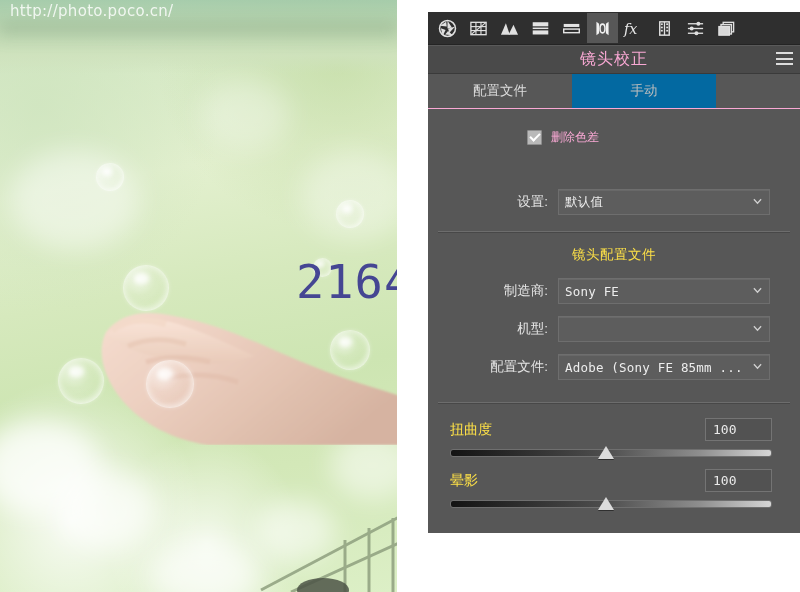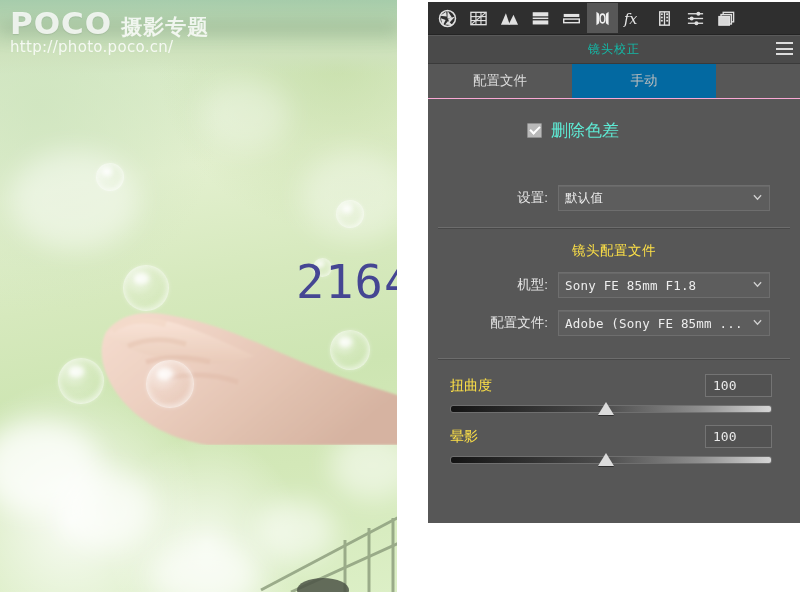--- a/index.html
+++ b/index.html
@@ -68,21 +68,21 @@
   
   .bignum{
     position:absolute;left:296px;top:258px;
     font-family:"DejaVu Sans Mono","Liberation Mono",monospace;
     font-size:47px;font-weight:400;color:#3b3a90;letter-spacing:1px;
     line-height:1;opacity:.93;
   }
 
   
   .panel{
-    position:absolute;left:428px;top:2px;width:372px;height:521px;
+    position:absolute;left:428px;top:12px;width:372px;height:521px;
     background:#575757;color:#e2e2e2;
     font-size:13px;
   }
   .toolbar{
     height:32px;background:#2f2f2f;position:relative;
     display:flex;align-items:center;padding-left:4px;
     border-bottom:1px solid #242424;
   }
   .tb-icon{
     width:31px;height:30px;display:flex;align-items:center;justify-content:center;
@@ -90,21 +90,21 @@
   }
   .tb-icon.active{background:#575757;}
   .tb-icon svg{display:block;}
 
   .titlebar{
     height:28px;background:#4a4a4a;position:relative;
     display:flex;align-items:center;justify-content:center;
     border-bottom:1px solid #3a3a3a;
     box-shadow:inset 0 1px 0 #5a5a5a;
   }
-  .title-text{font-size:12px;color:#14b8a6;letter-spacing:1px;}
+  .title-text{font-size:16px;color:#f9a8d4;letter-spacing:1px;}
   .burger{
     position:absolute;right:7px;top:7px;width:17px;height:13px;
     display:flex;flex-direction:column;justify-content:space-between;cursor:pointer;
   }
   .burger i{display:block;height:2px;background:#dcdcdc;}
 
   .tabs{display:flex;height:34px;background:#575757;border-bottom:1px solid #f9a8d4;}
   .tab{
     min-width:100px;padding:0 22px;display:flex;align-items:center;justify-content:center;
     font-size:13.5px;color:#dcdcdc;cursor:pointer;
@@ -118,21 +118,21 @@
   .chk-line{display:flex;align-items:center;margin:0 0 11px 99px;}
   .cb{
     width:13px;height:13px;background:#b9b9b9;border:1px solid #8e8e8e;
     border-radius:1px;margin-right:9px;position:relative;flex:none;cursor:pointer;
   }
   .cb::after{
     content:"";position:absolute;left:2px;top:2px;width:8px;height:4px;
     border-left:2px solid #fff;border-bottom:2px solid #fff;
     transform:rotate(-45deg);
   }
-  .chk-label{font-size:17px;color:#5eead4;}
+  .chk-label{font-size:12px;color:#f9a8d4;}
 
   .field{display:flex;align-items:center;margin:12px 30px 0 0;}
   .flabel{
     width:120px;text-align:right;padding-right:10px;font-size:13.5px;color:#e4e4e4;
     flex:none;
   }
   .select{
     flex:1;height:24px;background:#5d5d5d;border:1px solid #6e6e6e;
     box-shadow:inset 0 1px 0 rgba(255,255,255,.07);
     display:flex;align-items:center;padding:0 6px;position:relative;cursor:pointer;
@@ -239,24 +239,20 @@
           <line x1="40" y1="90" x2="150" y2="40"></line>
           <line x1="118" y1="26" x2="118" y2="90"></line>
           <line x1="142" y1="16" x2="142" y2="90"></line>
           <line x1="94" y1="38" x2="94" y2="90"></line>
         </g>
         <ellipse cx="72" cy="88" rx="26" ry="12" fill="#4c5346" opacity=".85"></ellipse>
       </svg>
     </div>
 
     <div class="wm">
-      <div class="wm-row1">
-        <span class="wm-poco">POCO</span>
-        <span class="wm-cn">摄影专题</span>
-      </div>
       <div class="wm-url">http://photo.poco.cn/</div>
     </div>
 
     <div class="bignum">216497</div>
   </div>
 
   <div class="panel">
 
     <div class="toolbar">
       <div class="tb-icon">
@@ -374,25 +370,33 @@
           <svg class="caret" viewBox="0 0 10 10">
               <path d="M1 2.5 L5 7 L9 2.5" fill="none" stroke="#cfcfcf" stroke-width="1.5"></path>
             </svg>
         </div>
       </div>
 
       <div class="sep"></div>
 
       <div class="section-title">镜头配置文件</div>
 
+      <div class="field" style="margin-top:14px;">
+        <span class="flabel">制造商:</span>
+        <div class="select">
+          <span>Sony FE</span>
+          <svg class="caret" viewBox="0 0 10 10">
+              <path d="M1 2.5 L5 7 L9 2.5" fill="none" stroke="#cfcfcf" stroke-width="1.5"></path>
+            </svg>
+        </div>
+      </div>
 
       <div class="field">
         <span class="flabel">机型:</span>
         <div class="select">
-          <span>Sony FE 85mm F1.8</span>
           <svg class="caret" viewBox="0 0 10 10">
               <path d="M1 2.5 L5 7 L9 2.5" fill="none" stroke="#cfcfcf" stroke-width="1.5"></path>
             </svg>
         </div>
       </div>
 
       <div class="field">
         <span class="flabel">配置文件:</span>
         <div class="select">
           <span>Adobe (Sony FE 85mm ...</span>

